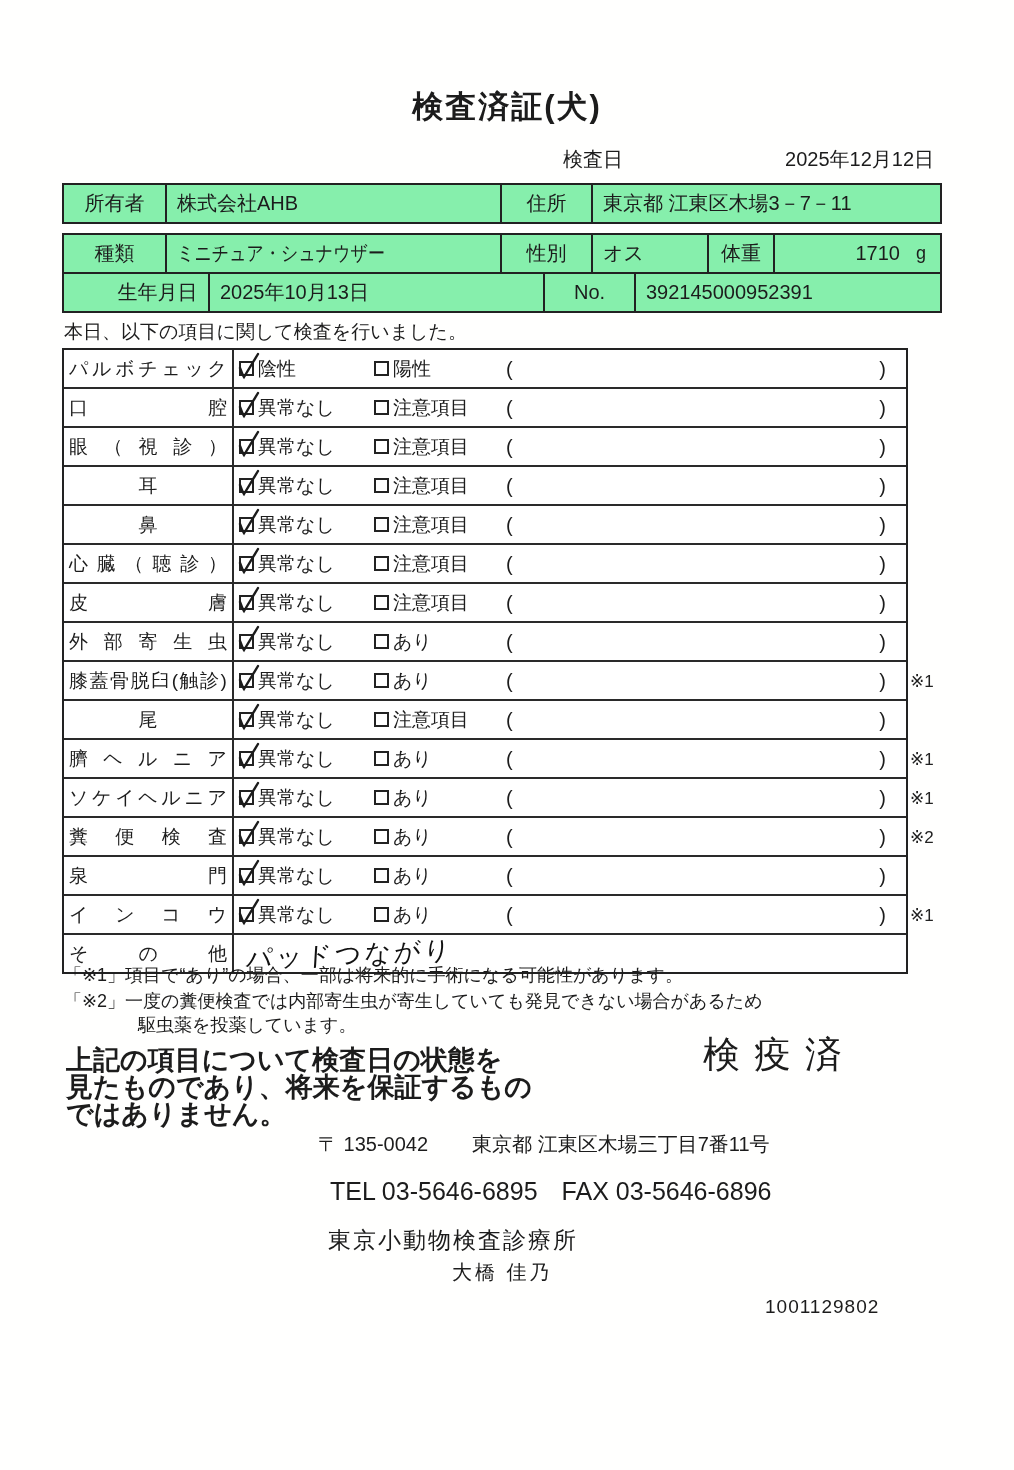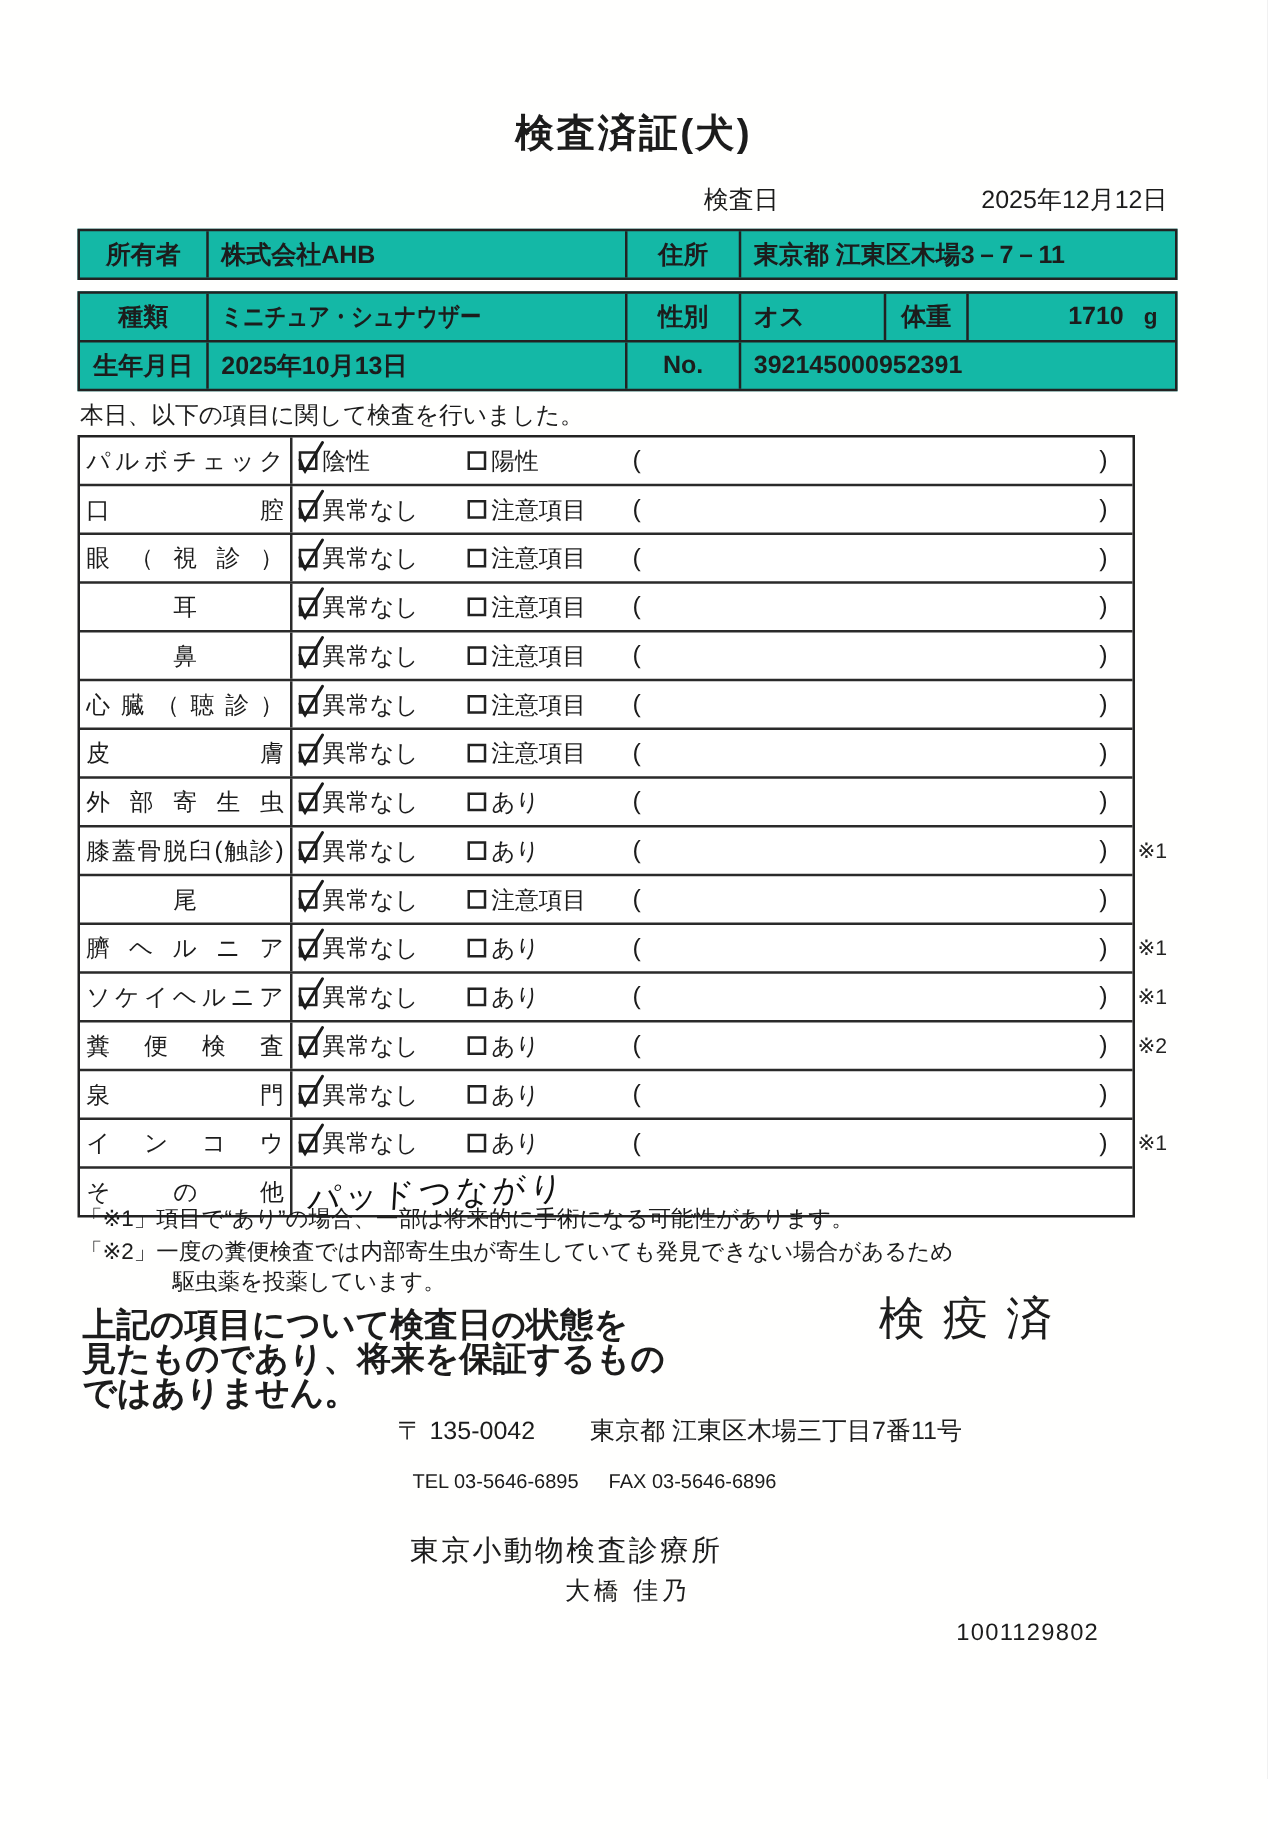--- a/index.html
+++ b/index.html
@@ -8,25 +8,25 @@
     background:#fffffe; color:#1c1c1c; overflow:hidden;
     font-family:"Liberation Sans","DejaVu Sans",sans-serif;
   }
   .abs{position:absolute;}
   .doc-title{top:86px;left:0;right:0;text-align:center;font-size:31px;font-weight:600;letter-spacing:2px;}
   .exam-date-row{top:146px;left:62px;right:72px;height:28px;font-size:20px;}
   .exam-date-label{position:absolute;left:501px;top:0;}
   .exam-date-value{position:absolute;right:8px;top:0;}
 
   
-  .htable{left:62px;width:880px;border:2px solid #222;box-sizing:border-box;background:#14b8a6;font-weight:bold;}
+  .htable{left:62px;width:880px;border:2px solid #222;box-sizing:border-box;background:#86efac;}
   .owner-table{top:183px;}
   .animal-table{top:233px;}
   .hrow{display:flex;height:37px;}
-  .hrow + .hrow{border-top:2px solid #222;}
+  .hrow + .hrow{border-top:2px solid #222;padding-left:43px;}
   .hcell{display:flex;align-items:center;box-sizing:border-box;font-size:20px;overflow:hidden;}
   .hcell.lab{justify-content:center;}
   .hcell.val{padding-left:10px;}
   .bl{border-left:2px solid #222;}
   .w-lab1{width:101px;} .w-val1{width:335px;} .w-lab2{width:91px;} .w-flex{flex:1;}
   .w-sex{width:116px;} .w-wlab{width:66px;}
   .weight-val{justify-content:flex-end;padding-right:14px;}
   .unit{margin-left:16px;font-size:18px;}
   .condensed{transform:scaleX(.85);transform-origin:left center;white-space:nowrap;}
 
@@ -52,21 +52,21 @@
   .handwriting{display:inline-block;margin:2px 0 0 12px;font-size:26px;letter-spacing:3px;
                transform:rotate(-2.5deg) skewX(-6deg);font-weight:400;color:#111;}
 
   .note-line{left:64px;font-size:18px;}
   .n1{top:963px;} .n2a{top:989px;} .n2b{top:1013px;left:106px;padding-left:32px;}
 
   .disclaimer{top:1047px;left:66px;font-size:27px;font-weight:600;line-height:27px;}
   .stamp{top:1030px;left:703px;font-size:37px;letter-spacing:14px;white-space:nowrap;}
   .postal-line{top:1131px;left:318px;font-size:20px;display:flex;}
   .postal-gap{width:44px;flex:none;}
-  .tel-line{top:1177px;left:330px;font-size:16px;display:flex;}
+  .tel-line{top:1177px;left:330px;font-size:25px;display:flex;}
   .tel-gap{width:24px;flex:none;}
   .clinic-name{top:1225px;left:328px;font-size:23px;letter-spacing:2px;}
   .vet-name{top:1259px;left:452px;font-size:20px;letter-spacing:3px;}
   .doc-code{top:1296px;left:765px;font-size:19px;letter-spacing:1px;}
 </style>
 </head>
 <body>
 
 <div class="page">
 

